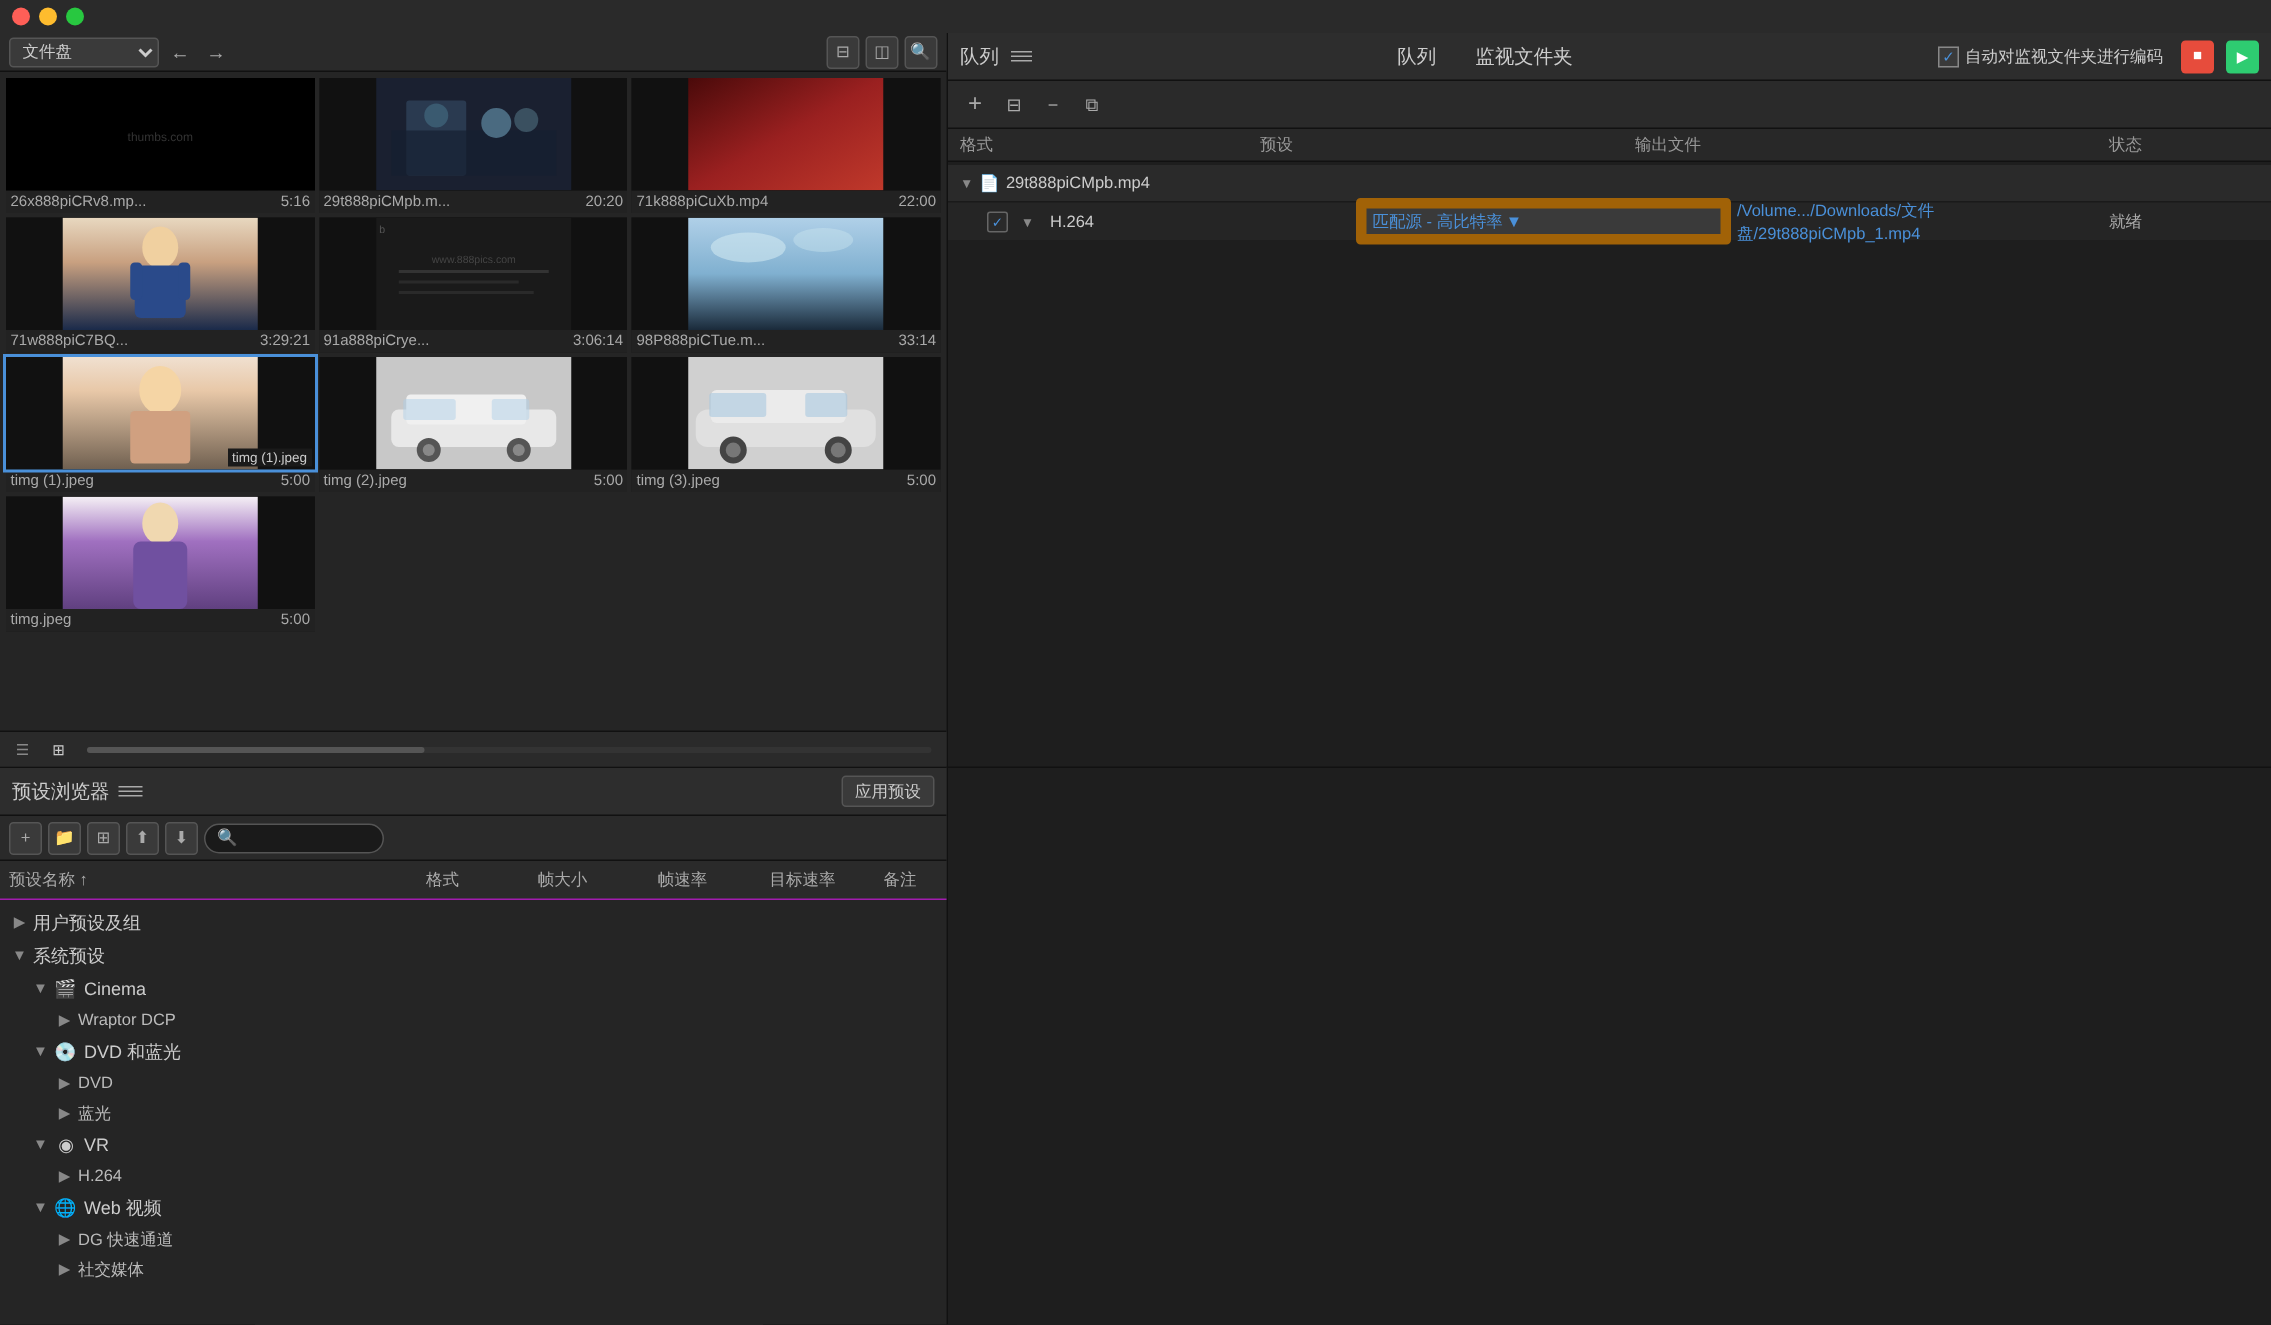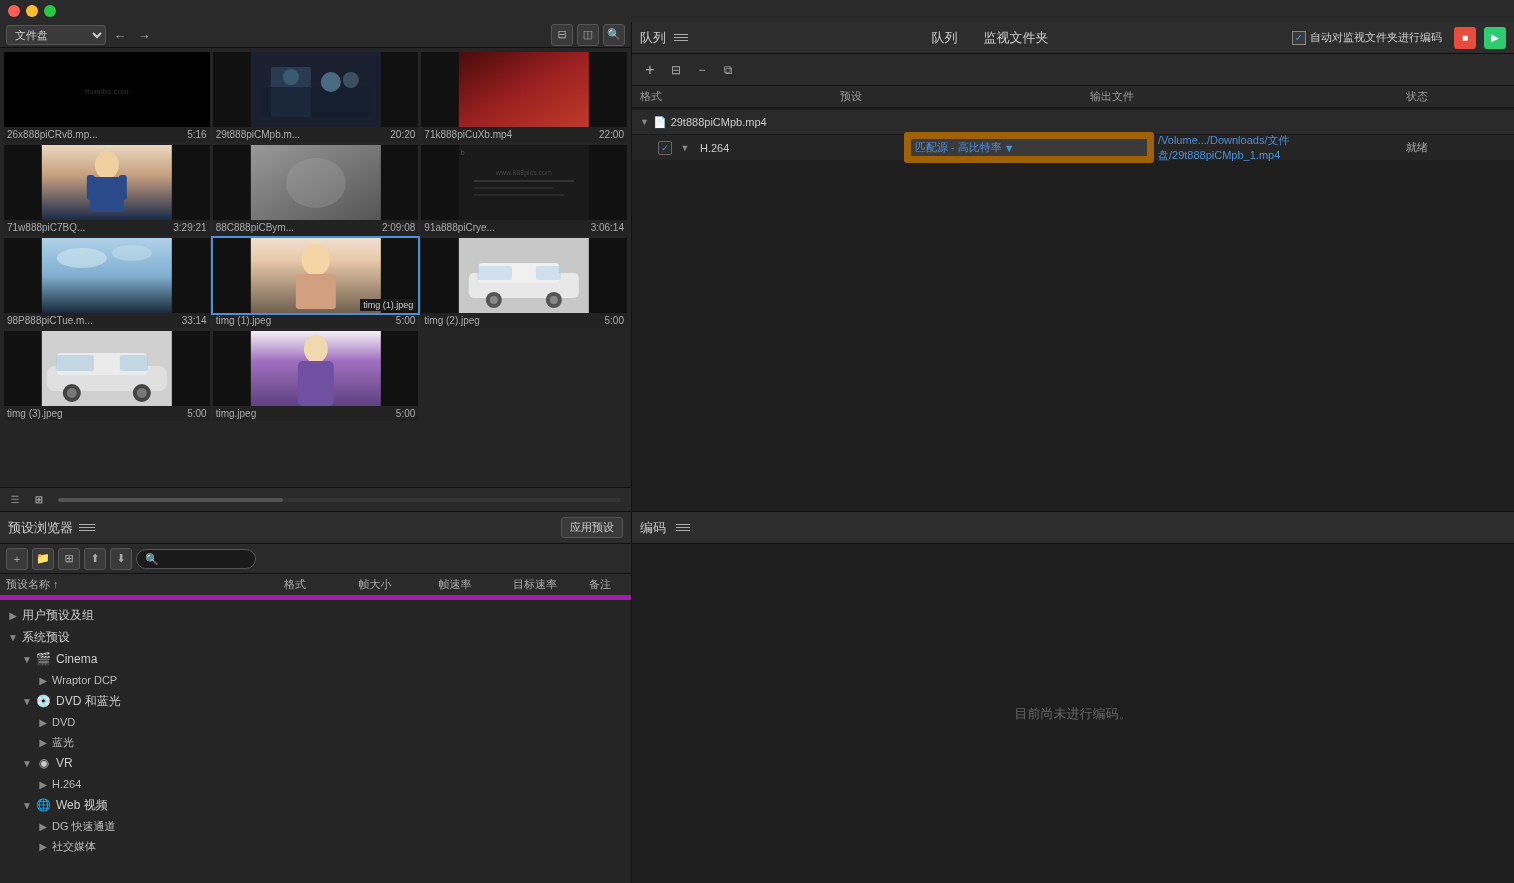--- a/index.html
+++ b/index.html
@@ -206,21 +206,21 @@
       padding: 0 6px;
       gap: 4px;
       border-bottom: 1px solid #111;
     }
 
     .preset-columns {
       height: 26px;
       background: #2a2a2a;
       display: flex;
       align-items: center;
-      border-bottom: 5px solid #a21caf;
+      border-bottom: 1px solid #a21caf;
       padding: 0 6px;
     }
 
     .col-name { flex: 1; color: #aaa; font-size: 11px; }
     .col-format { width: 80px; color: #aaa; font-size: 11px; text-align: center; }
     .col-framesize { width: 80px; color: #aaa; font-size: 11px; text-align: center; }
     .col-framerate { width: 80px; color: #aaa; font-size: 11px; text-align: center; }
     .col-target { width: 80px; color: #aaa; font-size: 11px; text-align: center; }
     .col-note { width: 50px; color: #aaa; font-size: 11px; text-align: center; }
 
@@ -544,39 +544,20 @@
                 <rect x="45" y="30" width="8" height="25" rx="3" fill="#2a4a8a"></rect>
                 <rect x="77" y="30" width="8" height="25" rx="3" fill="#2a4a8a"></rect>
               </svg>
             </div>
             <div class="media-info">
               <span>71w888piC7BQ...</span>
               <span>3:29:21</span>
             </div>
           </div>
 
-          <div class="media-item">
-            <div class="media-thumb">
-              <svg class="thumb-overlay" viewBox="0 0 130 75" xmlns="http://www.w3.org/2000/svg">
-                <defs>
-                  <linearGradient id="blurg" x1="0%" y1="0%" x2="100%" y2="100%">
-                    <stop offset="0%" style="stop-color:#999"></stop>
-                    <stop offset="50%" style="stop-color:#777"></stop>
-                    <stop offset="100%" style="stop-color:#555"></stop>
-                  </linearGradient>
-                </defs>
-                <rect width="130" height="75" fill="url(#blurg)"></rect>
-                <ellipse cx="65" cy="38" rx="30" ry="25" fill="#aaa" opacity="0.3"></ellipse>
-              </svg>
-            </div>
-            <div class="media-info">
-              <span>88C888piCBym...</span>
-              <span>2:09:08</span>
-            </div>
-          </div>
 
           <div class="media-item">
             <div class="media-thumb">
               <svg class="thumb-overlay" viewBox="0 0 130 75" xmlns="http://www.w3.org/2000/svg">
                 <rect width="130" height="75" fill="#1a1a1a"></rect>
                 <text x="65" y="30" text-anchor="middle" fill="#444" font-size="7">www.888pics.com</text>
                 <rect x="15" y="35" width="100" height="2" fill="#333"></rect>
                 <rect x="15" y="42" width="80" height="2" fill="#2a2a2a"></rect>
                 <rect x="15" y="49" width="90" height="2" fill="#2a2a2a"></rect>
                 <text x="2" y="10" fill="#555" font-size="7">b</text>
@@ -872,27 +853,14 @@
             </div>
             <div class="qi-output">/Volume.../Downloads/文件盘/29t888piCMpb_1.mp4</div>
             <div class="qi-status">就绪</div>
           </div>
         </div>
 
       </div>
 
     </div>
 
-    <div class="encode-panel">
-      <div class="encode-header">
-        <span style="font-size:13px;color:#ccc;">编码</span>
-        <div class="header-menu-icon" style="width:14px;margin-left:4px;">
-          <span></span>
-            <span></span>
-            <span></span>
-        </div>
-      </div>
-      <div class="encode-content">
-        <span>目前尚未进行编码。</span>
-      </div>
-    </div>
   </div>
 </div>
 
 </body></html>

